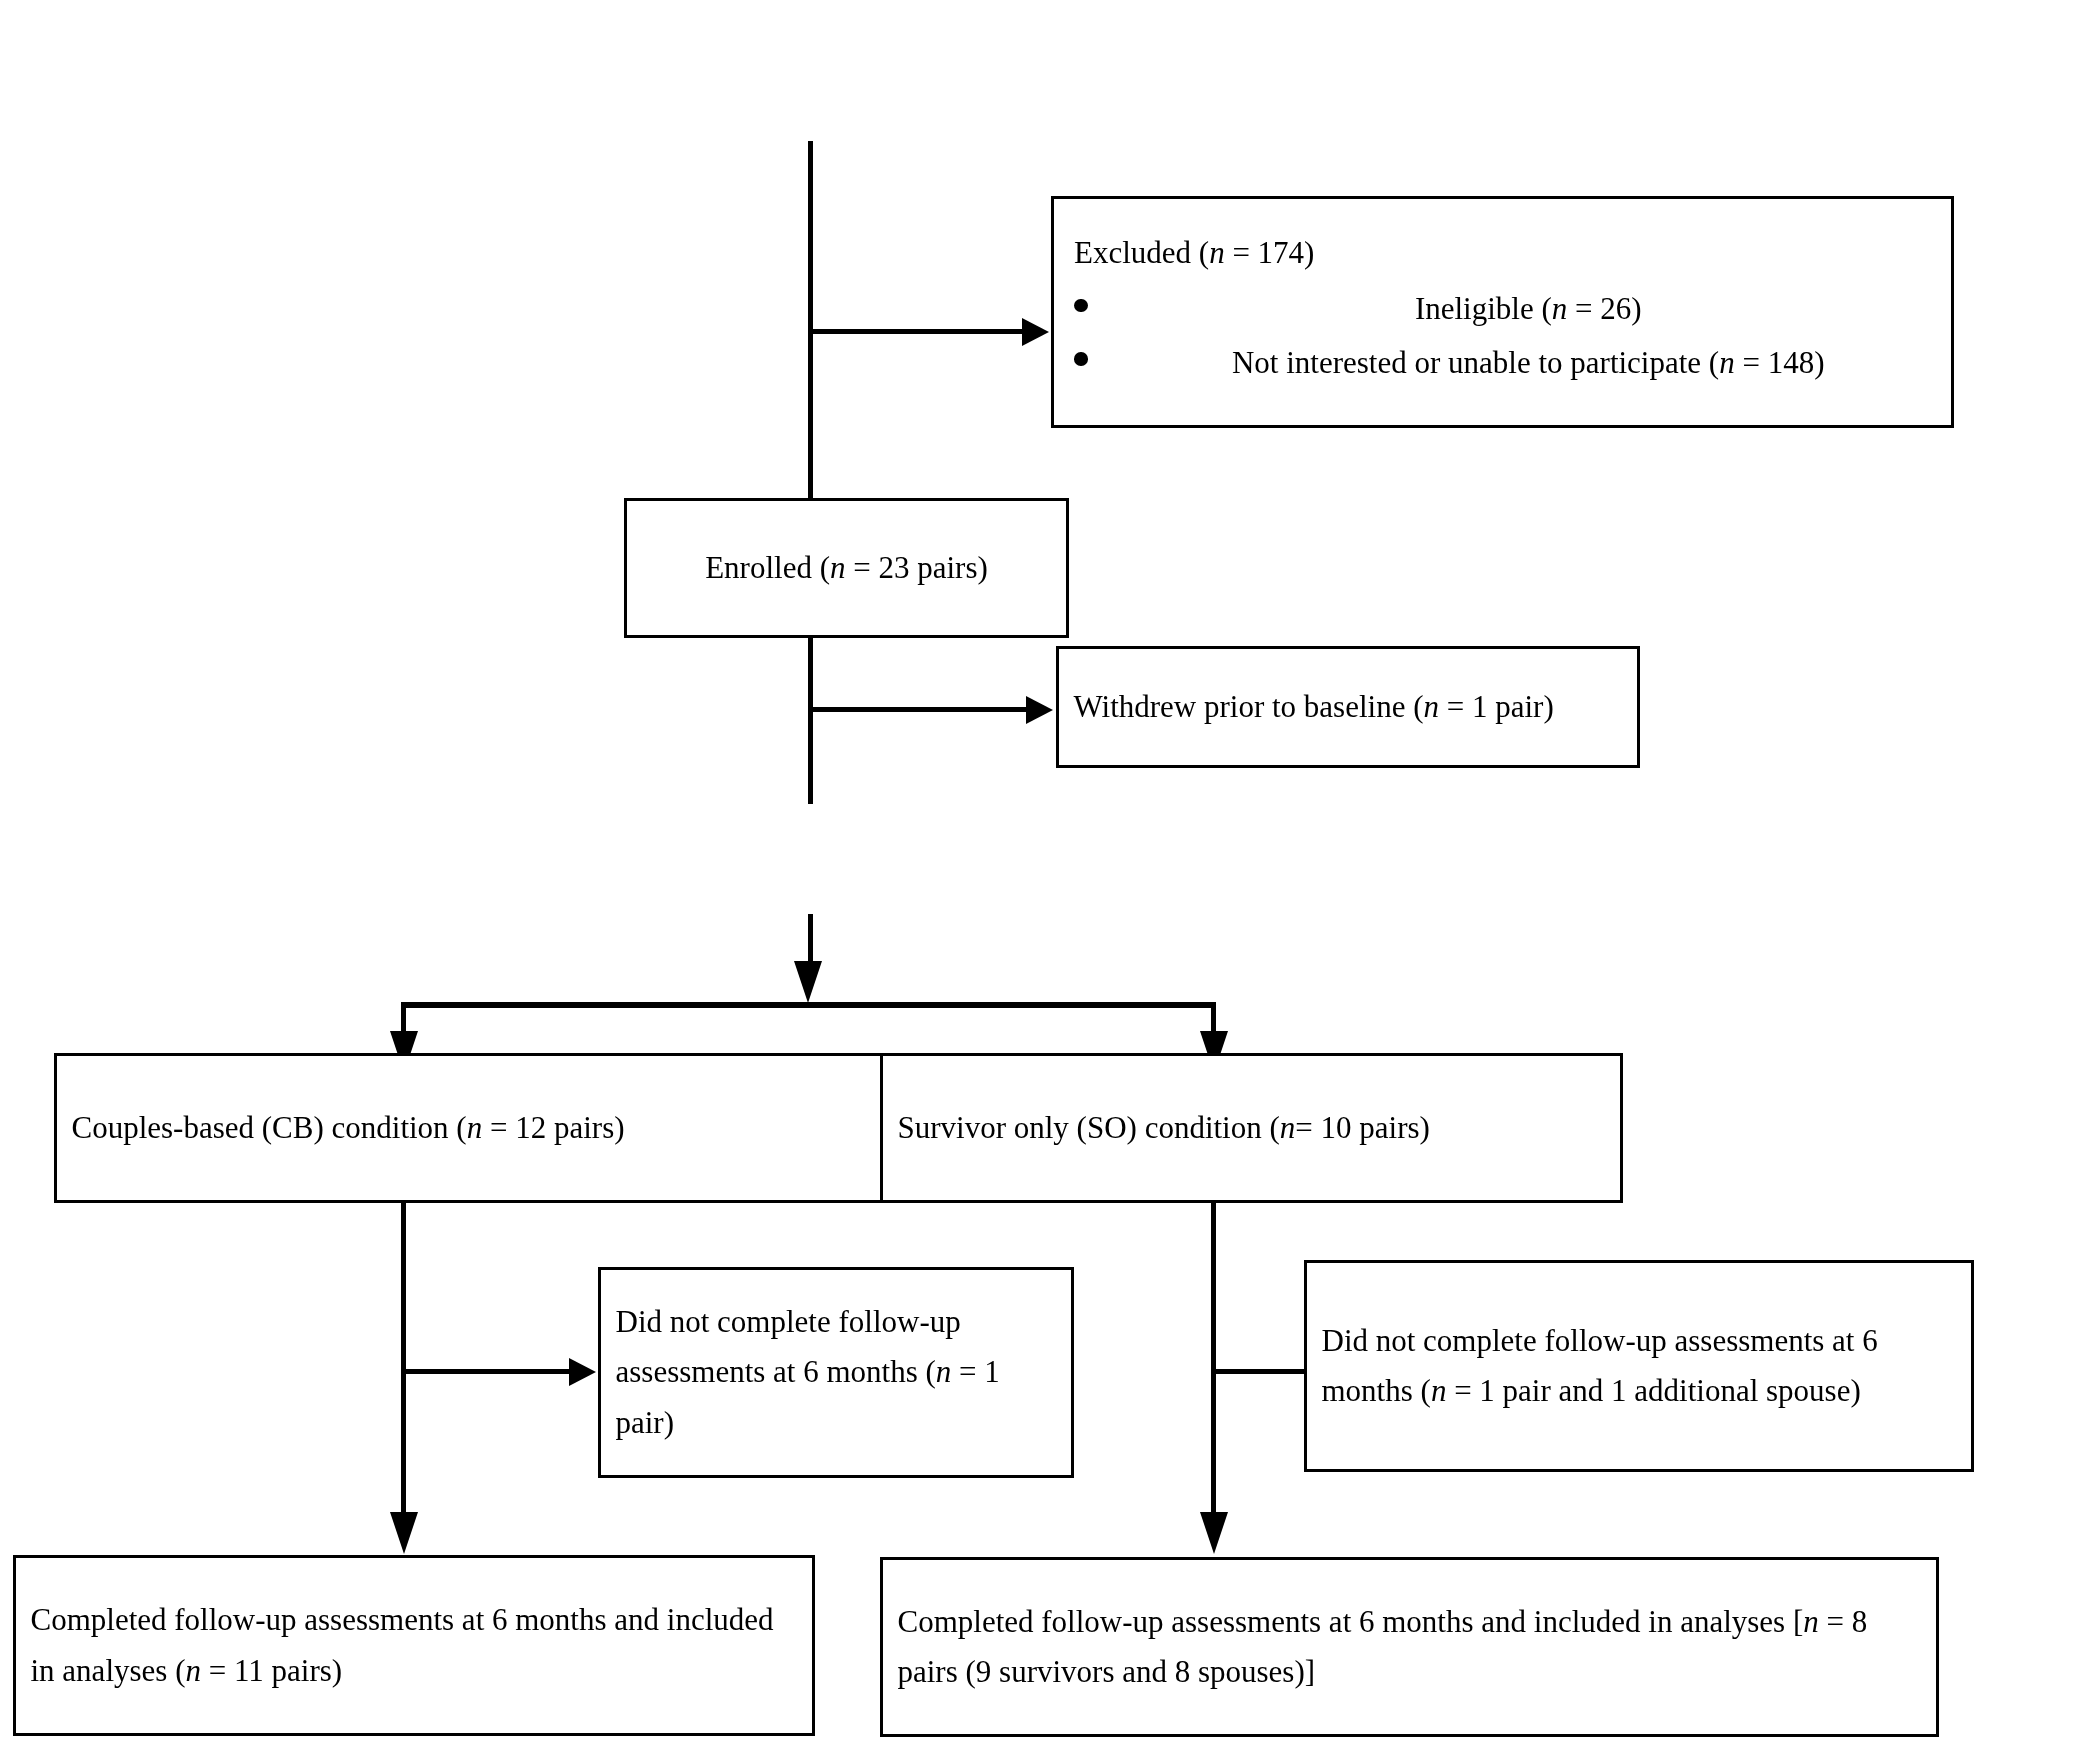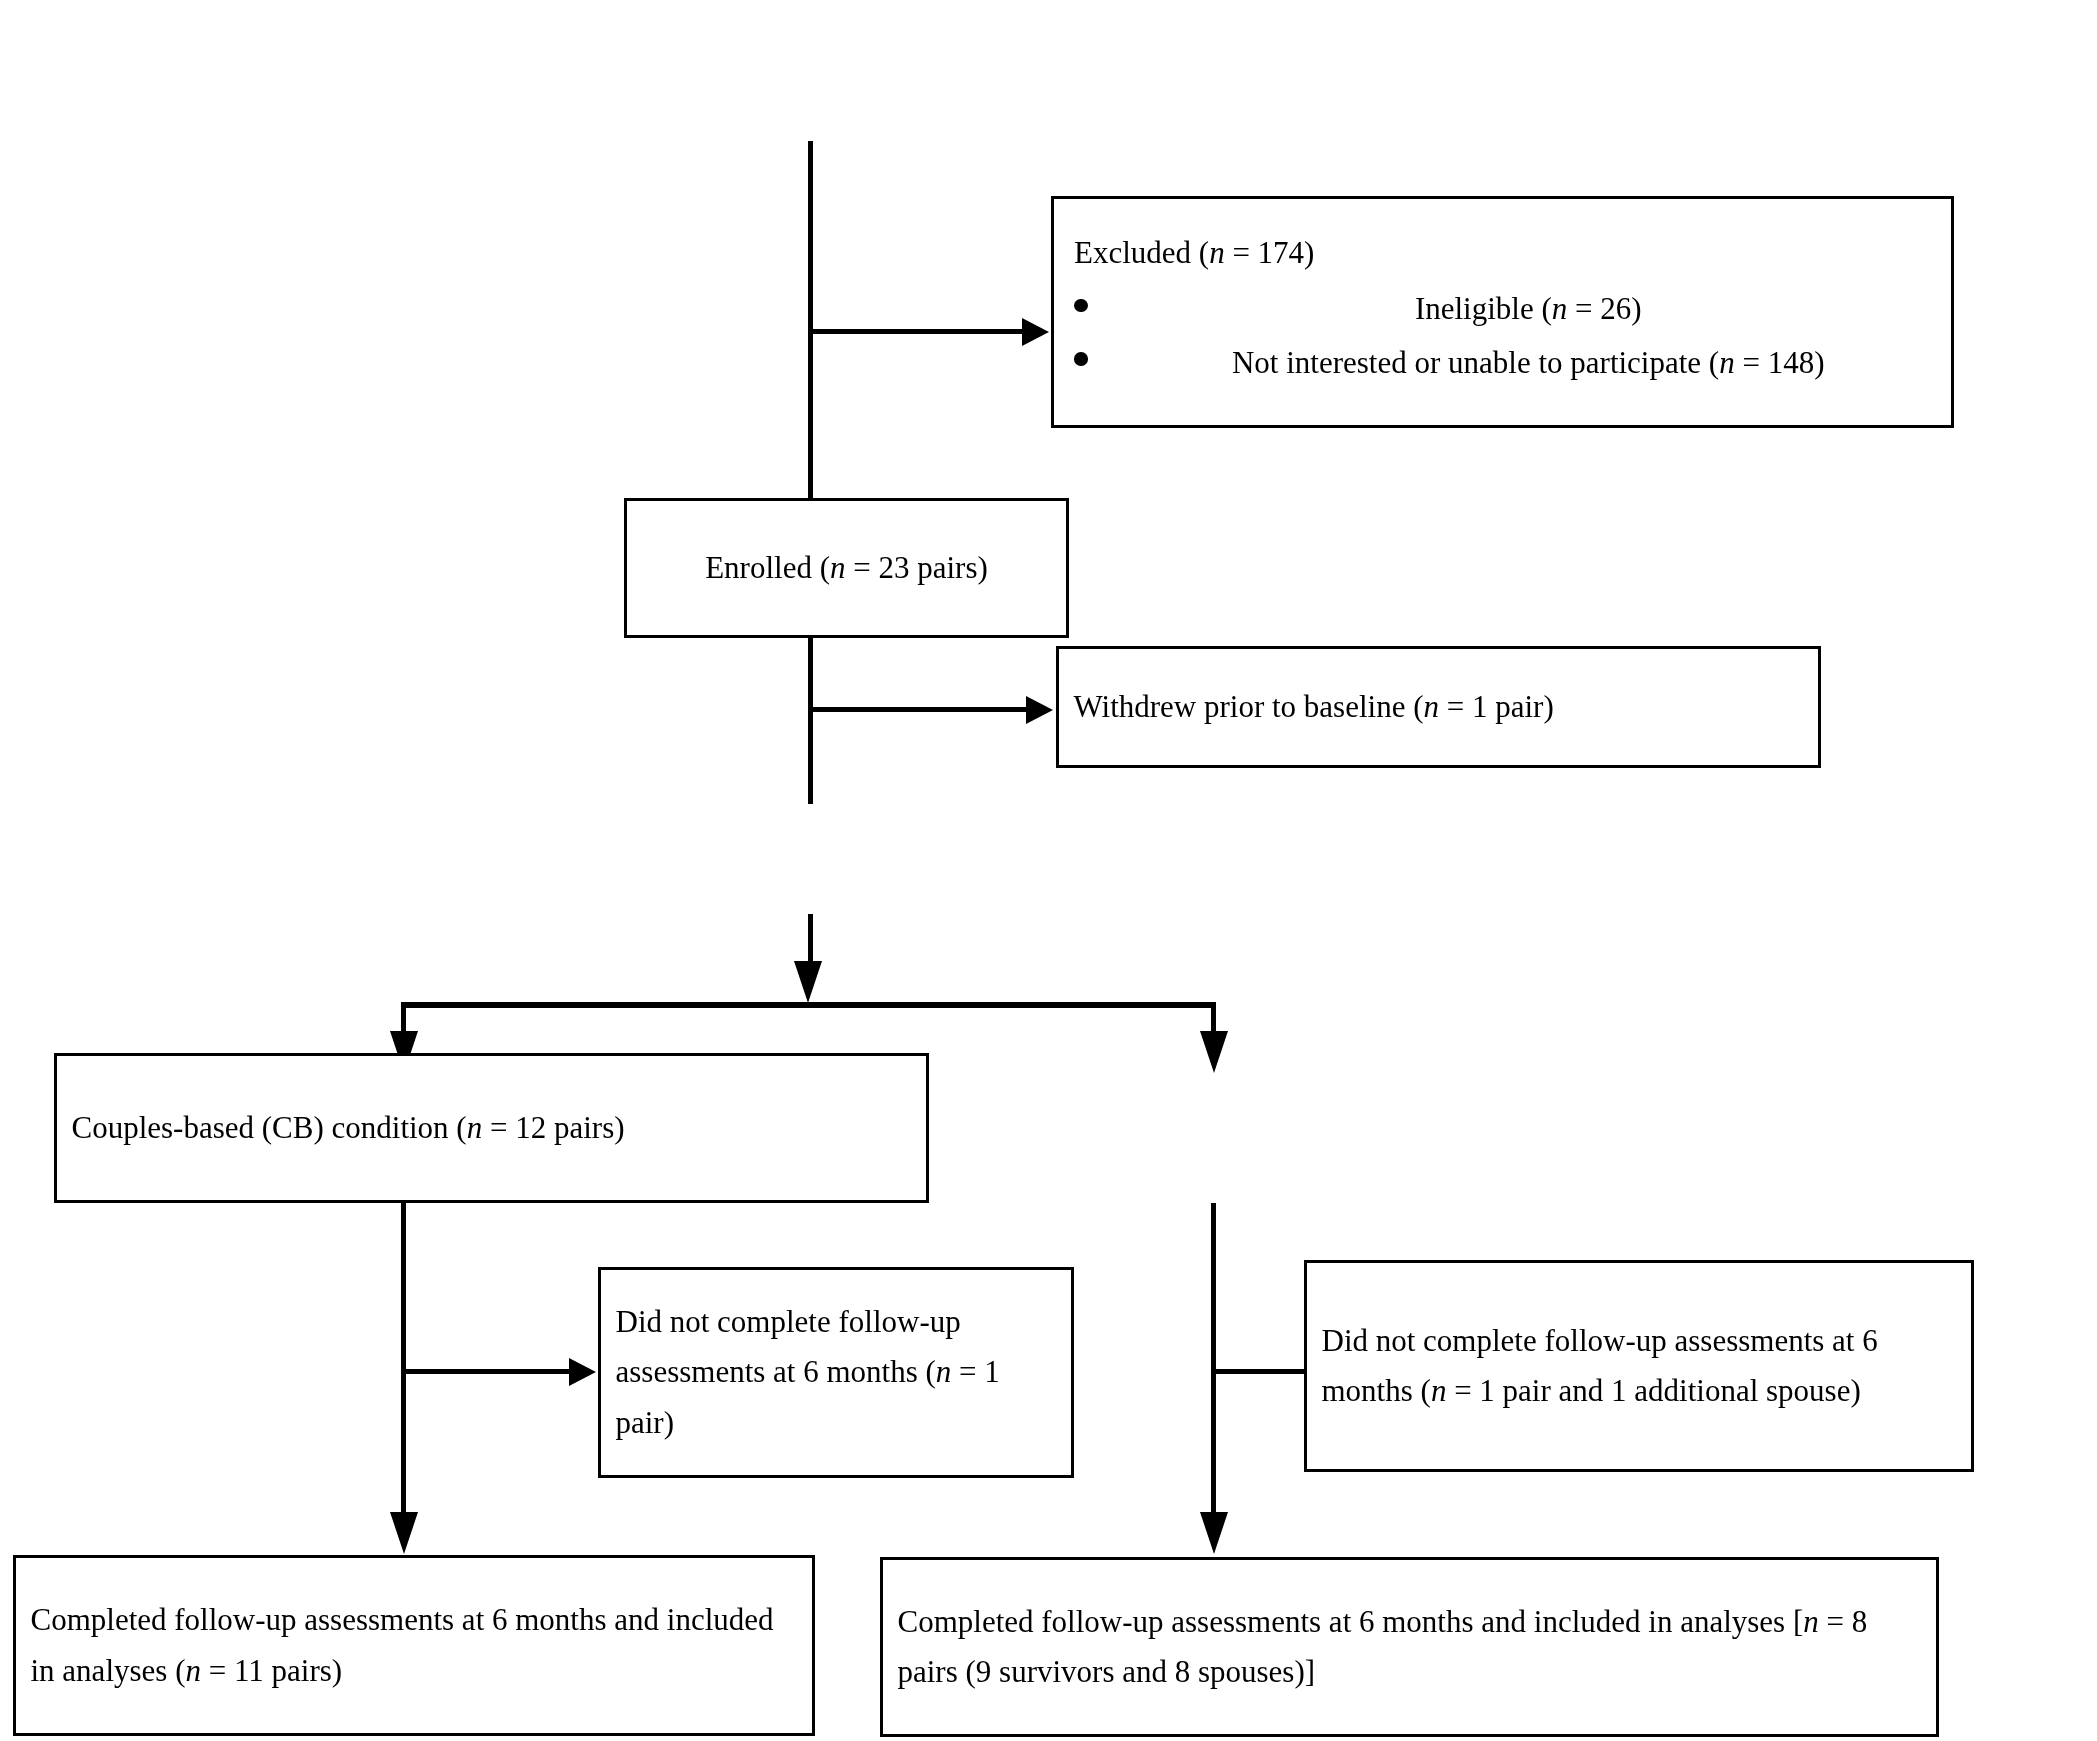--- a/index.html
+++ b/index.html
@@ -134,40 +134,43 @@
 
   <div class="box center" style="left:624px; top:498px; width:445px; height:140px;">
     <span class="txt"><span>Enrolled (</span><span class="it">n</span><span> = 23 pairs)</span></span>
   </div>
 
   <div class="vline" style="left:808px; top:638px; height:166px;"></div>
 
   <div class="hline" style="left:808px; top:707px; width:220px;"></div>
   <div class="arrow-right" style="left:1026px; top:696px;"></div>
 
-  <div class="box left" style="left:1056px; top:646px; width:765px; height:122px;">
+  <div class="box left" style="left:1056px; top:646px; width:584px; height:122px;">
     <span class="txt"><span>Withdrew prior to baseline (</span><span class="it">n</span><span> = 1 pair)</span></span>
   </div>
 
 
   <div class="vline" style="left:808px; top:914px; height:52px;"></div>
   <div class="arrow-down" style="left:794px; top:961px;"></div>
 
   <div class="hbar" style="left:401px; top:1002px; width:815px;"></div>
 
   <div class="vline" style="left:401px; top:1002px; height:32px;"></div>
   <div class="arrow-down" style="left:390px; top:1031px;"></div>
 
   <div class="vline" style="left:1211px; top:1002px; height:32px;"></div>
   <div class="arrow-down" style="left:1200px; top:1031px;"></div>
 
   <div class="box left" style="left:54px; top:1053px; width:875px; height:150px;">
     <span class="txt"><span>Couples-based (CB) condition (</span><span class="it">n</span><span> = 12 pairs)</span></span>
   </div>
 
+  <div class="box left" style="left:880px; top:1053px; width:743px; height:150px;">
+    <span class="txt"><span>Survivor only (SO) condition (</span><span class="it">n</span><span>= 10 pairs)</span></span>
+  </div>
 
   <div class="vline" style="left:401px; top:1203px; height:311px;"></div>
   <div class="arrow-down" style="left:390px; top:1512px;"></div>
 
   <div class="hline" style="left:401px; top:1369px; width:170px;"></div>
   <div class="arrow-right" style="left:569px; top:1358px;"></div>
 
   <div class="box left" style="left:598px; top:1267px; width:476px; height:211px;">
     <span class="txt"><span>Did not complete follow-up assessments at 6 months (</span><span class="it">n</span><span> = 1 pair)</span></span>
   </div>

